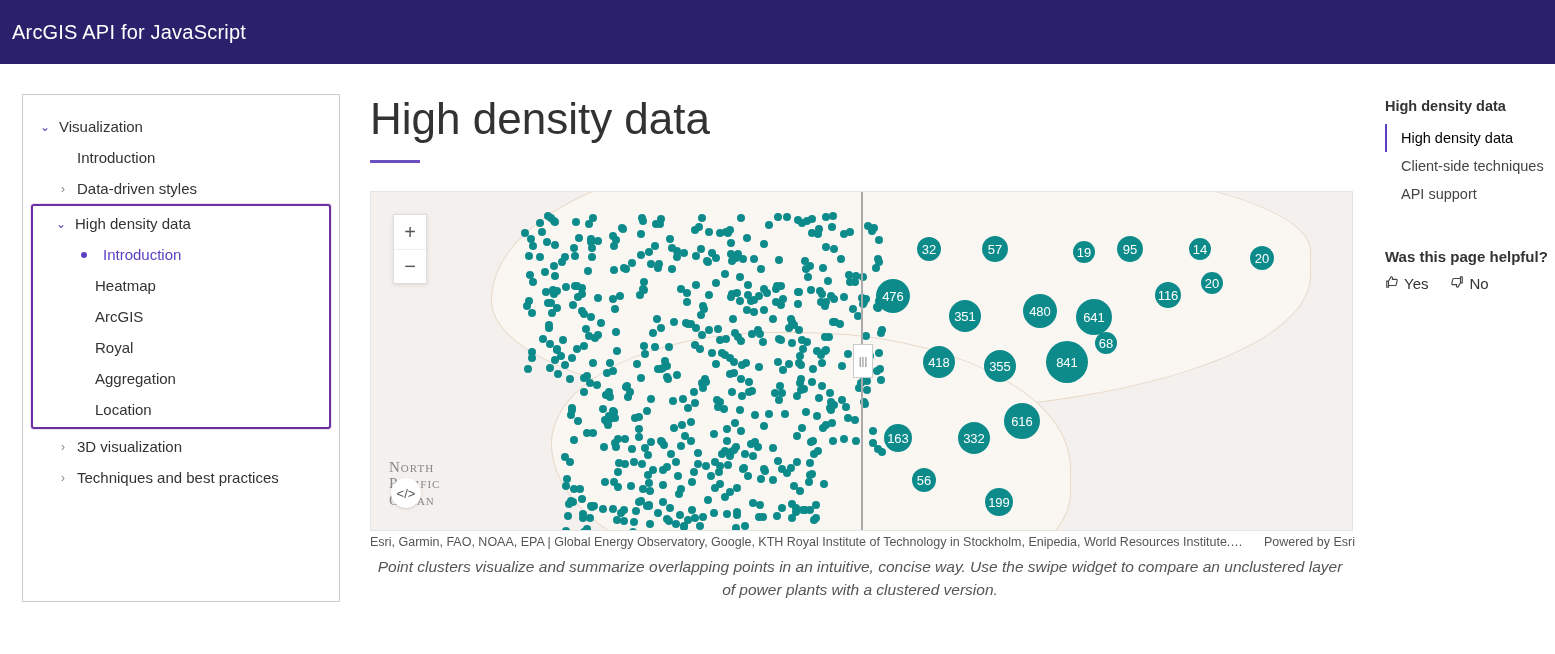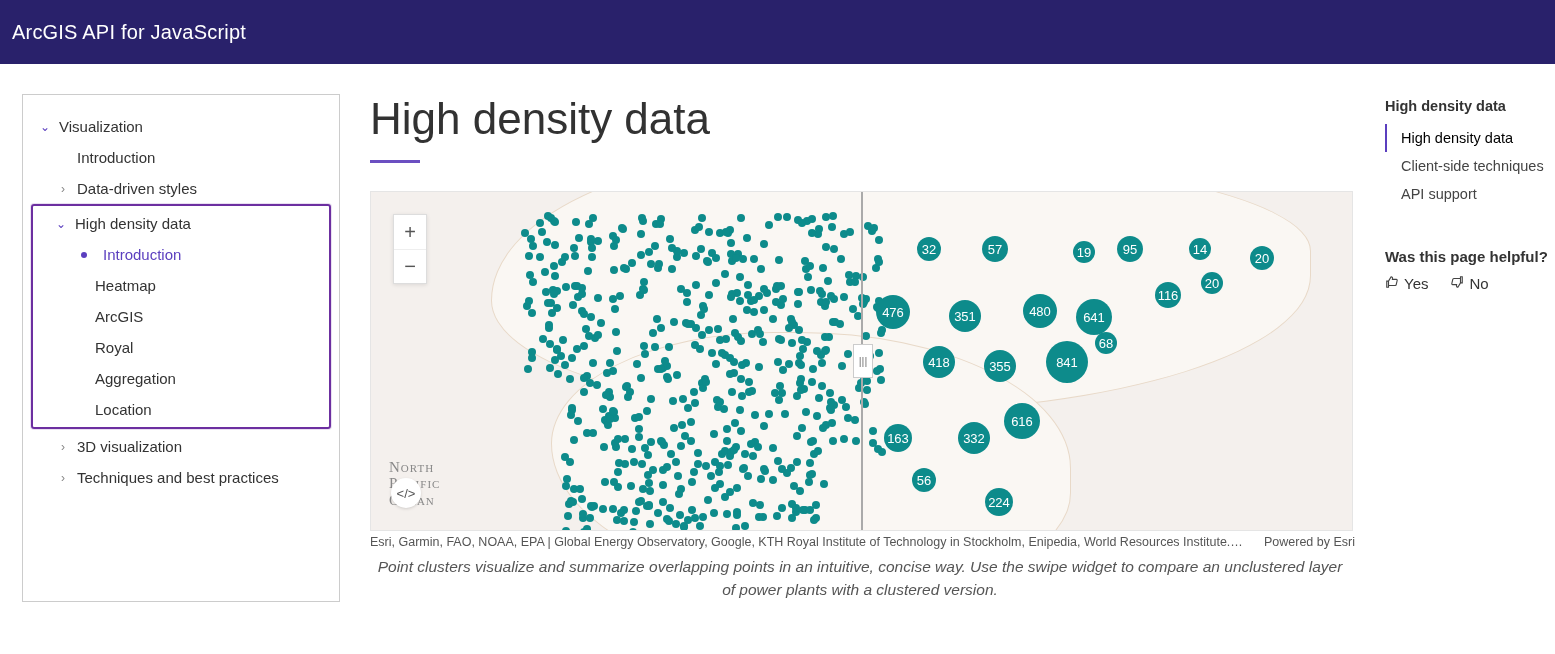--- a/index.html
+++ b/index.html
@@ -712,34 +712,34 @@
       <div class="swipe-divider"></div>
       <div class="swipe-handle">|||</div>
       <div id="clusters">
           <div class="cluster" style="left: 558px; top: 57px; width: 24px; height: 24px;">32</div>
           <div class="cluster" style="left: 624px; top: 57px; width: 26px; height: 26px;">57</div>
           <div class="cluster" style="left: 713px; top: 60px; width: 22px; height: 22px;">19</div>
           <div class="cluster" style="left: 759px; top: 57px; width: 26px; height: 26px;">95</div>
           <div class="cluster" style="left: 829px; top: 57px; width: 22px; height: 22px;">14</div>
           <div class="cluster" style="left: 891px; top: 66px; width: 24px; height: 24px;">20</div>
           <div class="cluster" style="left: 841px; top: 91px; width: 22px; height: 22px;">20</div>
-          <div class="cluster" style="left: 522px; top: 120px; width: 34px; height: 34px;">476</div>
+          <div class="cluster" style="left: 522px; top: 104px; width: 34px; height: 34px;">476</div>
           <div class="cluster" style="left: 594px; top: 124px; width: 32px; height: 32px;">351</div>
           <div class="cluster" style="left: 669px; top: 119px; width: 34px; height: 34px;">480</div>
           <div class="cluster" style="left: 723px; top: 125px; width: 36px; height: 36px;">641</div>
           <div class="cluster" style="left: 797px; top: 103px; width: 26px; height: 26px;">116</div>
           <div class="cluster" style="left: 735px; top: 151px; width: 22px; height: 22px;">68</div>
           <div class="cluster" style="left: 568px; top: 170px; width: 32px; height: 32px;">418</div>
           <div class="cluster" style="left: 629px; top: 174px; width: 32px; height: 32px;">355</div>
           <div class="cluster" style="left: 696px; top: 170px; width: 42px; height: 42px;">841</div>
           <div class="cluster" style="left: 527px; top: 246px; width: 28px; height: 28px;">163</div>
           <div class="cluster" style="left: 603px; top: 246px; width: 32px; height: 32px;">332</div>
           <div class="cluster" style="left: 651px; top: 229px; width: 36px; height: 36px;">616</div>
           <div class="cluster" style="left: 553px; top: 288px; width: 24px; height: 24px;">56</div>
-          <div class="cluster" style="left: 628px; top: 310px; width: 28px; height: 28px;">224</div>
+          <div class="cluster" style="left: 628px; top: 310px; width: 28px; height: 28px;">199</div>
         </div>
 
       <div class="zoom-ctrl">
         <div class="zoom-btn">+</div>
         <div class="zoom-btn">−</div>
       </div>
 
       <div class="ocean-label" style="white-space:pre;">North
 Pacific
 Ocean</div>

